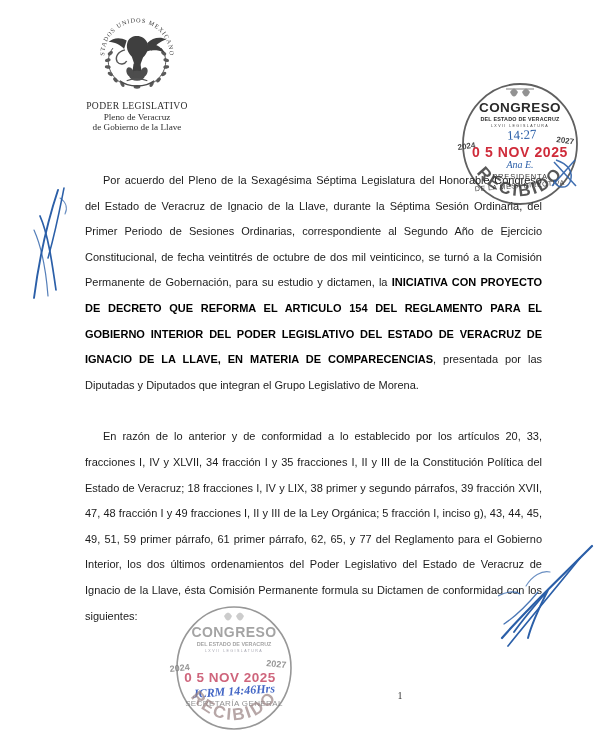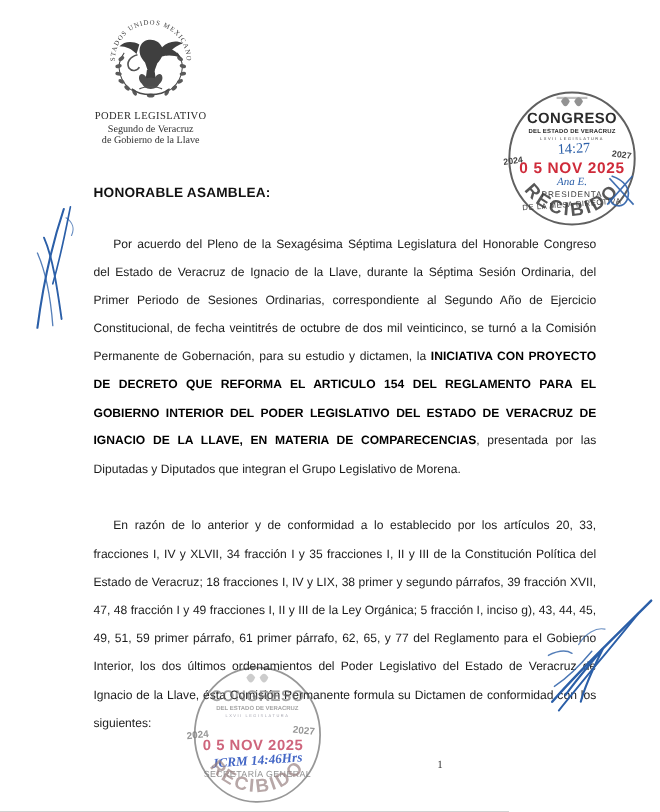--- a/index.html
+++ b/index.html
@@ -176,27 +176,26 @@
 
       <g fill="#4d4d4d">
         <ellipse cx="50" cy="74" rx="9" ry="6"></ellipse>
         <ellipse cx="42" cy="70" rx="4" ry="6" transform="rotate(-25 42 70)"></ellipse>
         <ellipse cx="58" cy="70" rx="4" ry="6" transform="rotate(25 58 70)"></ellipse>
       </g>
 
       <path d="M38,80 C44,77 56,77 62,80" stroke="#555" stroke-width="1.2" fill="none"></path>
     </svg>
     <div class="lh-line1">PODER LEGISLATIVO</div>
-    <div class="lh-line2">Segundo de Veracruz</div>
+    <div class="lh-line2">Pleno de Veracruz</div>
     <div class="lh-line3">de Gobierno de la Llave</div>
   </div>
 
 
   <div class="body-wrap">
-    <div class="asamblea">HONORABLE ASAMBLEA:</div>
 
     <p class="para"><span class="indent-first"></span><span>Por acuerdo del Pleno de la Sexagésima Séptima Legislatura del Honorable Congreso del Estado de Veracruz de Ignacio de la Llave, durante la Séptima Sesión Ordinaria, del Primer Periodo de Sesiones Ordinarias, correspondiente al Segundo Año de Ejercicio Constitucional, de fecha veintitrés de octubre de dos mil veinticinco, se turnó a la Comisión Permanente de Gobernación, para su estudio y dictamen, la </span><b>INICIATIVA CON PROYECTO DE DECRETO QUE REFORMA EL ARTICULO 154 DEL REGLAMENTO PARA EL GOBIERNO INTERIOR DEL PODER LEGISLATIVO DEL ESTADO DE VERACRUZ DE IGNACIO DE LA LLAVE, EN MATERIA DE COMPARECENCIAS</b><span>, presentada por las Diputadas y Diputados que integran el Grupo Legislativo de Morena.</span></p>
 
     <p class="para"><span class="indent-first"></span><span>En razón de lo anterior y de conformidad a lo establecido por los artículos 20, 33, fracciones I, IV y XLVII, 34 fracción I y 35 fracciones I, II y III de la Constitución Política del Estado de Veracruz; 18 fracciones I, IV y LIX, 38 primer y segundo párrafos, 39 fracción XVII, 47, 48 fracción I y 49 fracciones I, II y III de la Ley Orgánica; 5 fracción I, inciso g), 43, 44, 45, 49, 51, 59 primer párrafo, 61 primer párrafo, 62, 65, y 77 del Reglamento para el Gobierno Interior, los dos últimos ordenamientos del Poder Legislativo del Estado de Veracruz de Ignacio de la Llave, ésta Comisión Permanente formula su Dictamen de conformidad con los siguientes:</span></p>
   </div>
 
   <div class="page-number"><span>1</span></div>
 
   <svg class="stamp stamp-top" viewBox="0 0 152 130">
     <defs>

